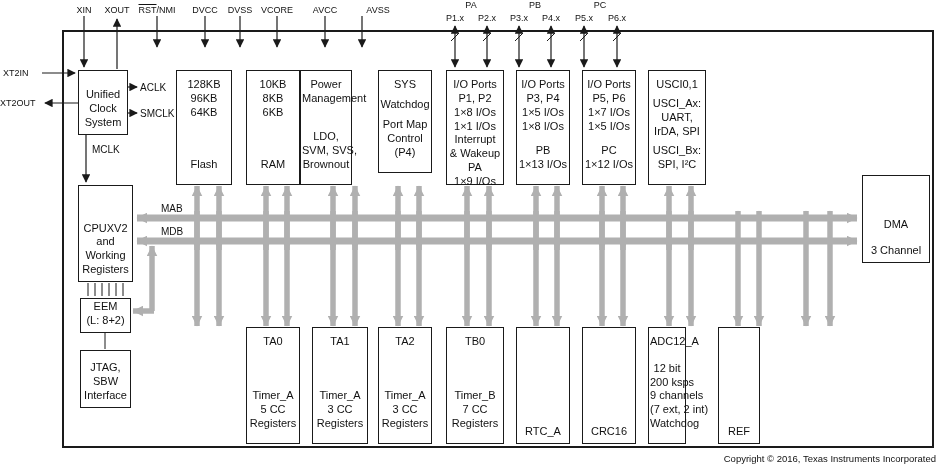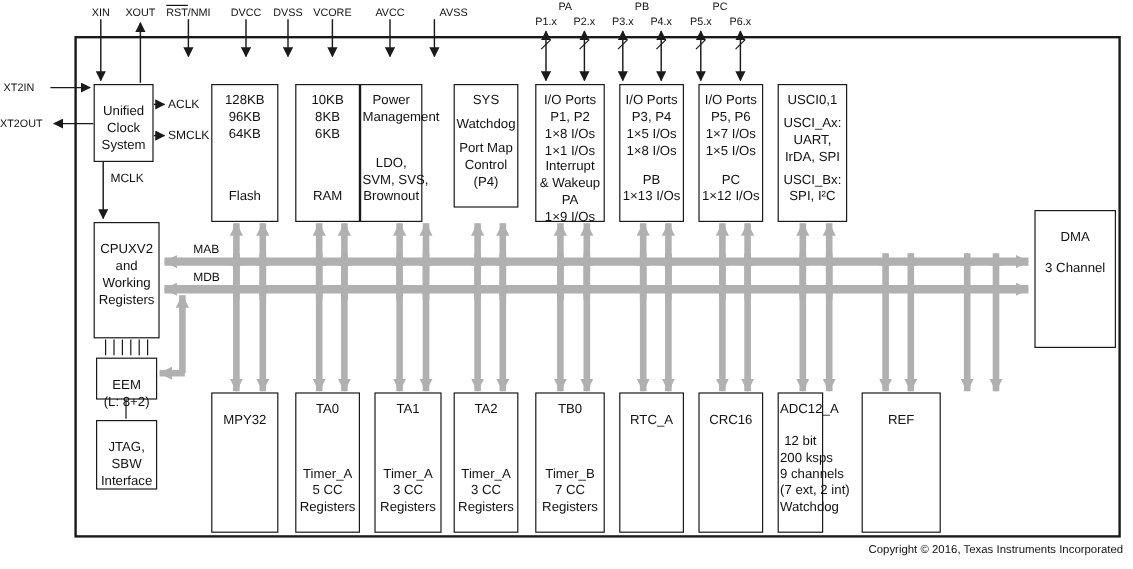--- a/index.html
+++ b/index.html
@@ -13,21 +13,21 @@
     position:absolute; left:62px; top:30px; width:872px; height:418px;
     border:2px solid #1a1a1a; background:transparent;
   }
   .block {
     position:absolute; background:#fff; border:1.2px solid #1a1a1a;
     display:flex; flex-direction:column; justify-content:space-between; align-items:center;
     text-align:center; font-size:11px; line-height:1.26; padding:7px 1px 12px;
   }
   .block .grp { width:100%; }
   .block .grp div { white-space:nowrap; }
-  .block.center { justify-content:flex-start; padding:16px 1px; }
+  .block.center { justify-content:flex-end; padding:4px 1px; }
   .block.center .grp + .grp { margin-top:12px; }
   .pin-label { position:absolute; font-size:9px; white-space:nowrap; transform:translateX(-50%); }
   .pin-label.anchor-left { transform:none; }
   .sig-label { position:absolute; font-size:10px; white-space:nowrap; }
   .ov { text-decoration:overline; }
   .copyright { position:absolute; top:453px; right:8px; font-size:9.5px; color:#111; }
 </style>
 </head>
 <body>
 
@@ -186,21 +186,21 @@
       </div>
   </div>
   <div class="block center" style="left:80px;top:350px;width:51px;height:58px">
     <div class="grp">
         <div>JTAG,</div>
         <div>SBW</div>
         <div>Interface</div>
       </div>
   </div>
 
-  <div class="block center" style="left:862px;top:175px;width:68px;height:115px">
+  <div class="block center" style="left:862px;top:175px;width:68px;height:88px">
     <div class="grp">
         <div>DMA</div>
       </div>
     <div class="grp">
         <div>3 Channel</div>
       </div>
   </div>
 
   <div class="block" style="left:176px;top:70px;width:56px;height:115px">
     <div class="grp">
@@ -294,25 +294,20 @@
         <div>USCI_Ax:</div>
         <div>UART,</div>
         <div>IrDA, SPI</div>
       </div>
     <div class="grp">
         <div>USCI_Bx:</div>
         <div>SPI, I²C</div>
       </div>
   </div>
 
-  <div class="block center" style="left:176px;top:327px;width:56px;height:117px">
-    <div class="grp">
-        <div>MPY32</div>
-      </div>
-  </div>
   <div class="block" style="left:246px;top:327px;width:54px;height:117px">
     <div class="grp">
         <div>TA0</div>
       </div>
     <div class="grp">
         <div>Timer_A</div>
         <div>5 CC</div>
         <div>Registers</div>
       </div>
   </div>
@@ -361,21 +356,21 @@
         <div>ADC12_A</div>
       </div>
     <div class="grp">
         <div>12 bit</div>
         <div>200 ksps</div>
         <div>9 channels</div>
         <div>(7 ext, 2 int)</div>
         <div>Watchdog</div>
       </div>
   </div>
-  <div class="block center" style="left:718px;top:327px;width:66px;height:117px">
+  <div class="block center" style="left:718px;top:327px;width:42px;height:117px">
     <div class="grp">
         <div>REF</div>
       </div>
   </div>
 
   <div class="copyright">Copyright © 2016, Texas Instruments Incorporated</div>
 
 </div>
 
 </body></html>

